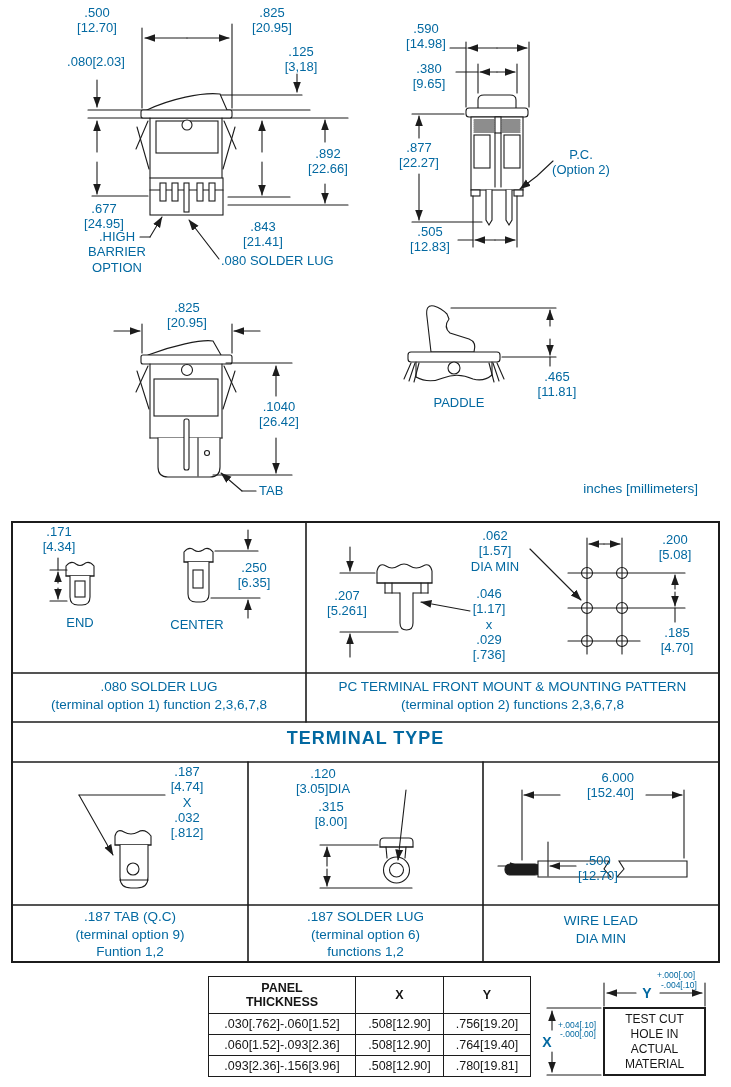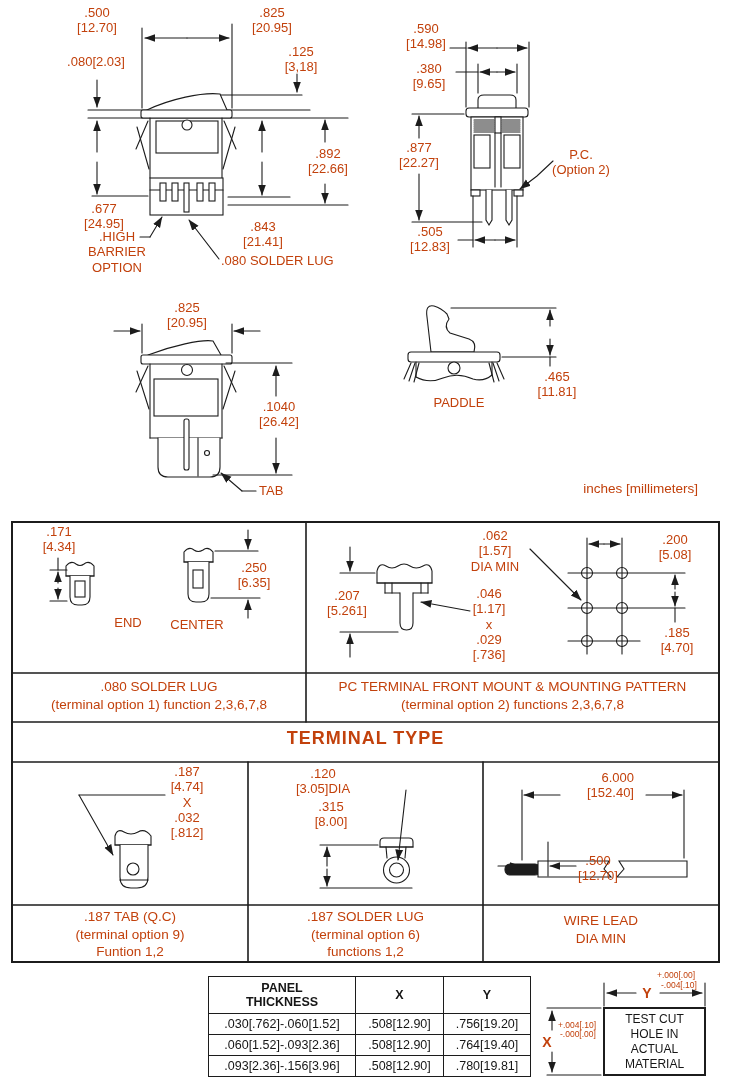--- a/index.html
+++ b/index.html
@@ -1,19 +1,19 @@
 <!DOCTYPE html>
 <html><head>
 <meta charset="utf-8">
 <style>
   html,body{margin:0;padding:0;background:#ffffff;}
   .canvas{position:relative;width:731px;height:1087px;background:#fff;overflow:hidden;
           font-family:"Liberation Sans",sans-serif;color:#161616;}
   svg.art{position:absolute;left:0;top:0;}
-  .lbl{position:absolute;white-space:pre-line;text-align:center;font-size:13px;line-height:1.18;color:#c2410c;}
+  .lbl{position:absolute;white-space:pre-line;text-align:center;font-size:13px;line-height:1.18;color:#0369a1;}
   .lbl.left{text-align:left;}
   .lbl.right{text-align:right;}
   .lbl.cap{font-size:13.5px;line-height:1.3;}
   .lbl.big{font-size:18px;font-weight:bold;letter-spacing:1px;}
   .lbl.tiny{font-size:8.5px;line-height:1.15;text-align:left;}
   .lbl.axis{font-weight:bold;font-size:14px;}
   table.panel-table{position:absolute;left:208px;top:976px;border-collapse:collapse;
     font-family:"Liberation Sans",sans-serif;border-radius:21px;}
   table.panel-table th,table.panel-table td{border:1.6px solid #1c1c1c;padding:0;margin:0;
     text-align:center;vertical-align:middle;color:#161616;}
@@ -333,21 +333,21 @@
 <div class="lbl left" style="left:259px;top:483px;width:40px;">TAB</div>
 
 <div class="lbl" style="left:420px;top:395px;width:78px;">PADDLE</div>
 <div class="lbl" style="left:526px;top:369px;width:62px;">.465
 [11.81]</div>
 
 <div class="lbl right" style="left:550px;top:481px;width:148px;font-size:13.5px;">inches [millimeters]</div>
 
 <div class="lbl" style="left:32px;top:524px;width:54px;">.171
 [4.34]</div>
-<div class="lbl" style="left:60px;top:615px;width:40px;margin-left:48px;">END</div>
+<div class="lbl" style="left:60px;top:615px;width:40px;">END</div>
 <div class="lbl" style="left:164px;top:617px;width:66px;">CENTER</div>
 <div class="lbl" style="left:228px;top:560px;width:52px;">.250
 [6.35]</div>
 <div class="lbl cap" style="left:14px;top:678px;width:290px;">.080 SOLDER LUG
 (terminal option 1) function 2,3,6,7,8</div>
 
 <div class="lbl" style="left:318px;top:588px;width:58px;">.207
 [5.261]</div>
 <div class="lbl" style="left:458px;top:528px;width:74px;">.062
 [1.57]

